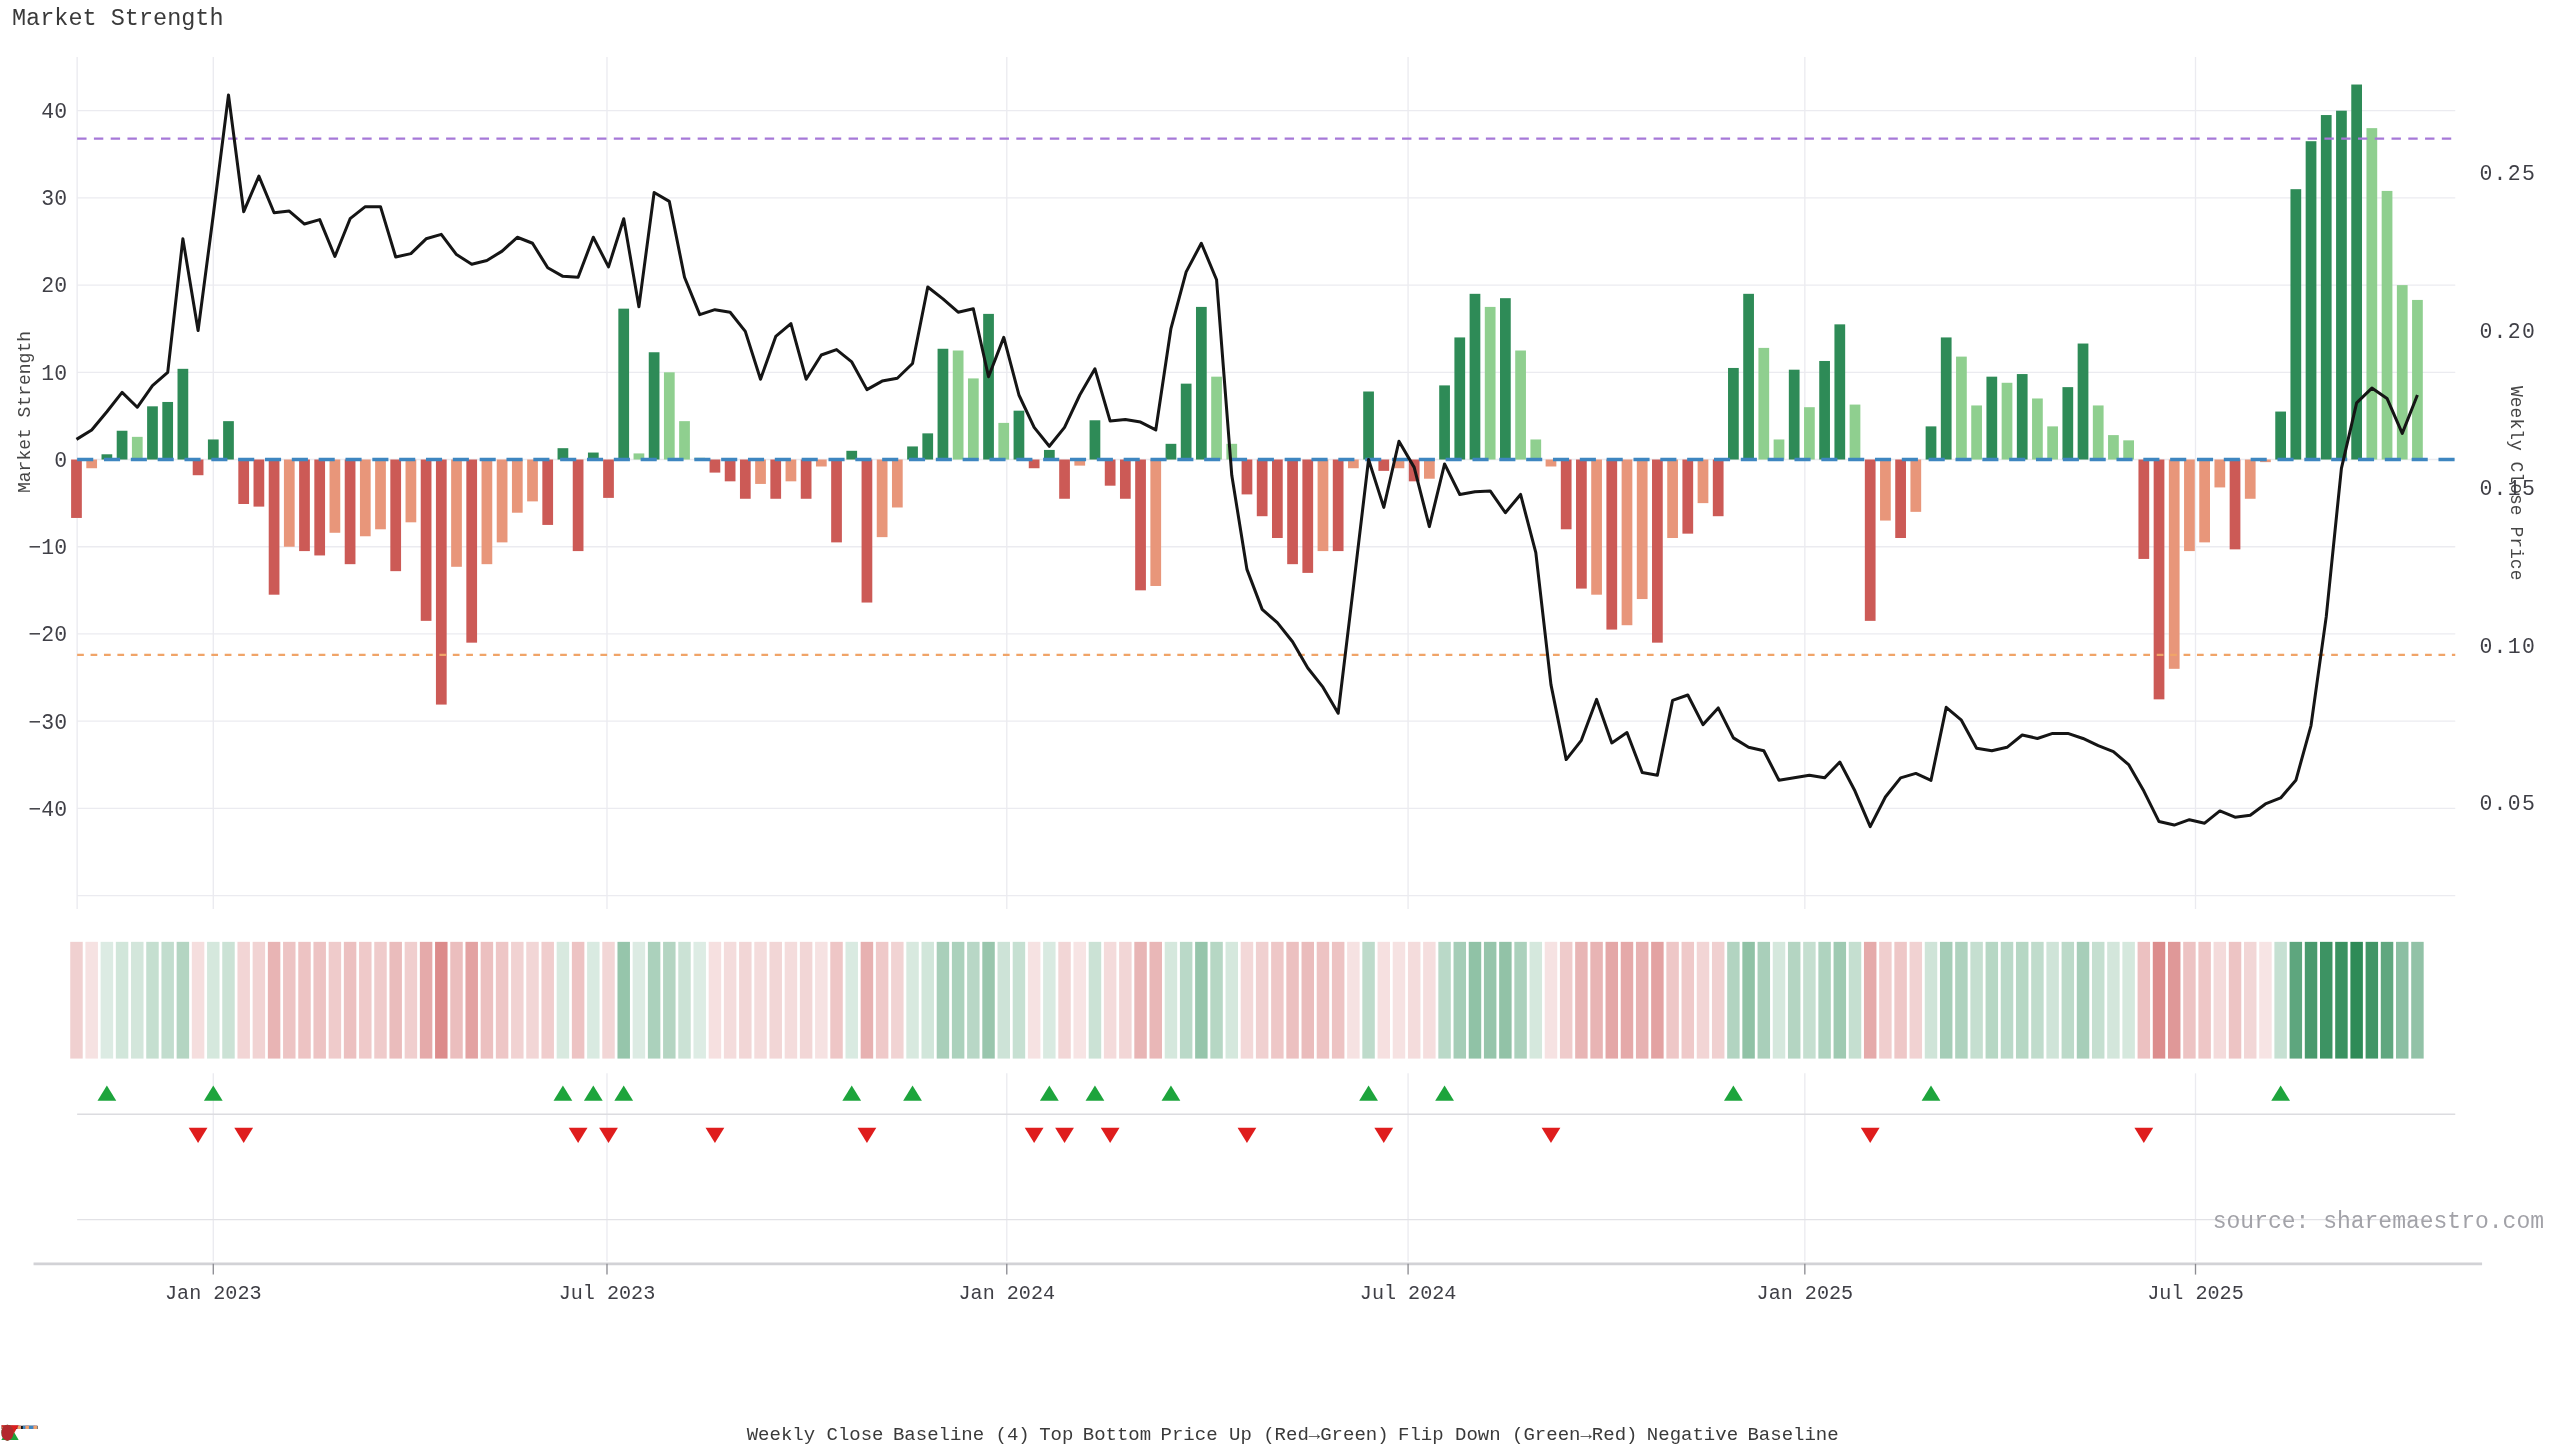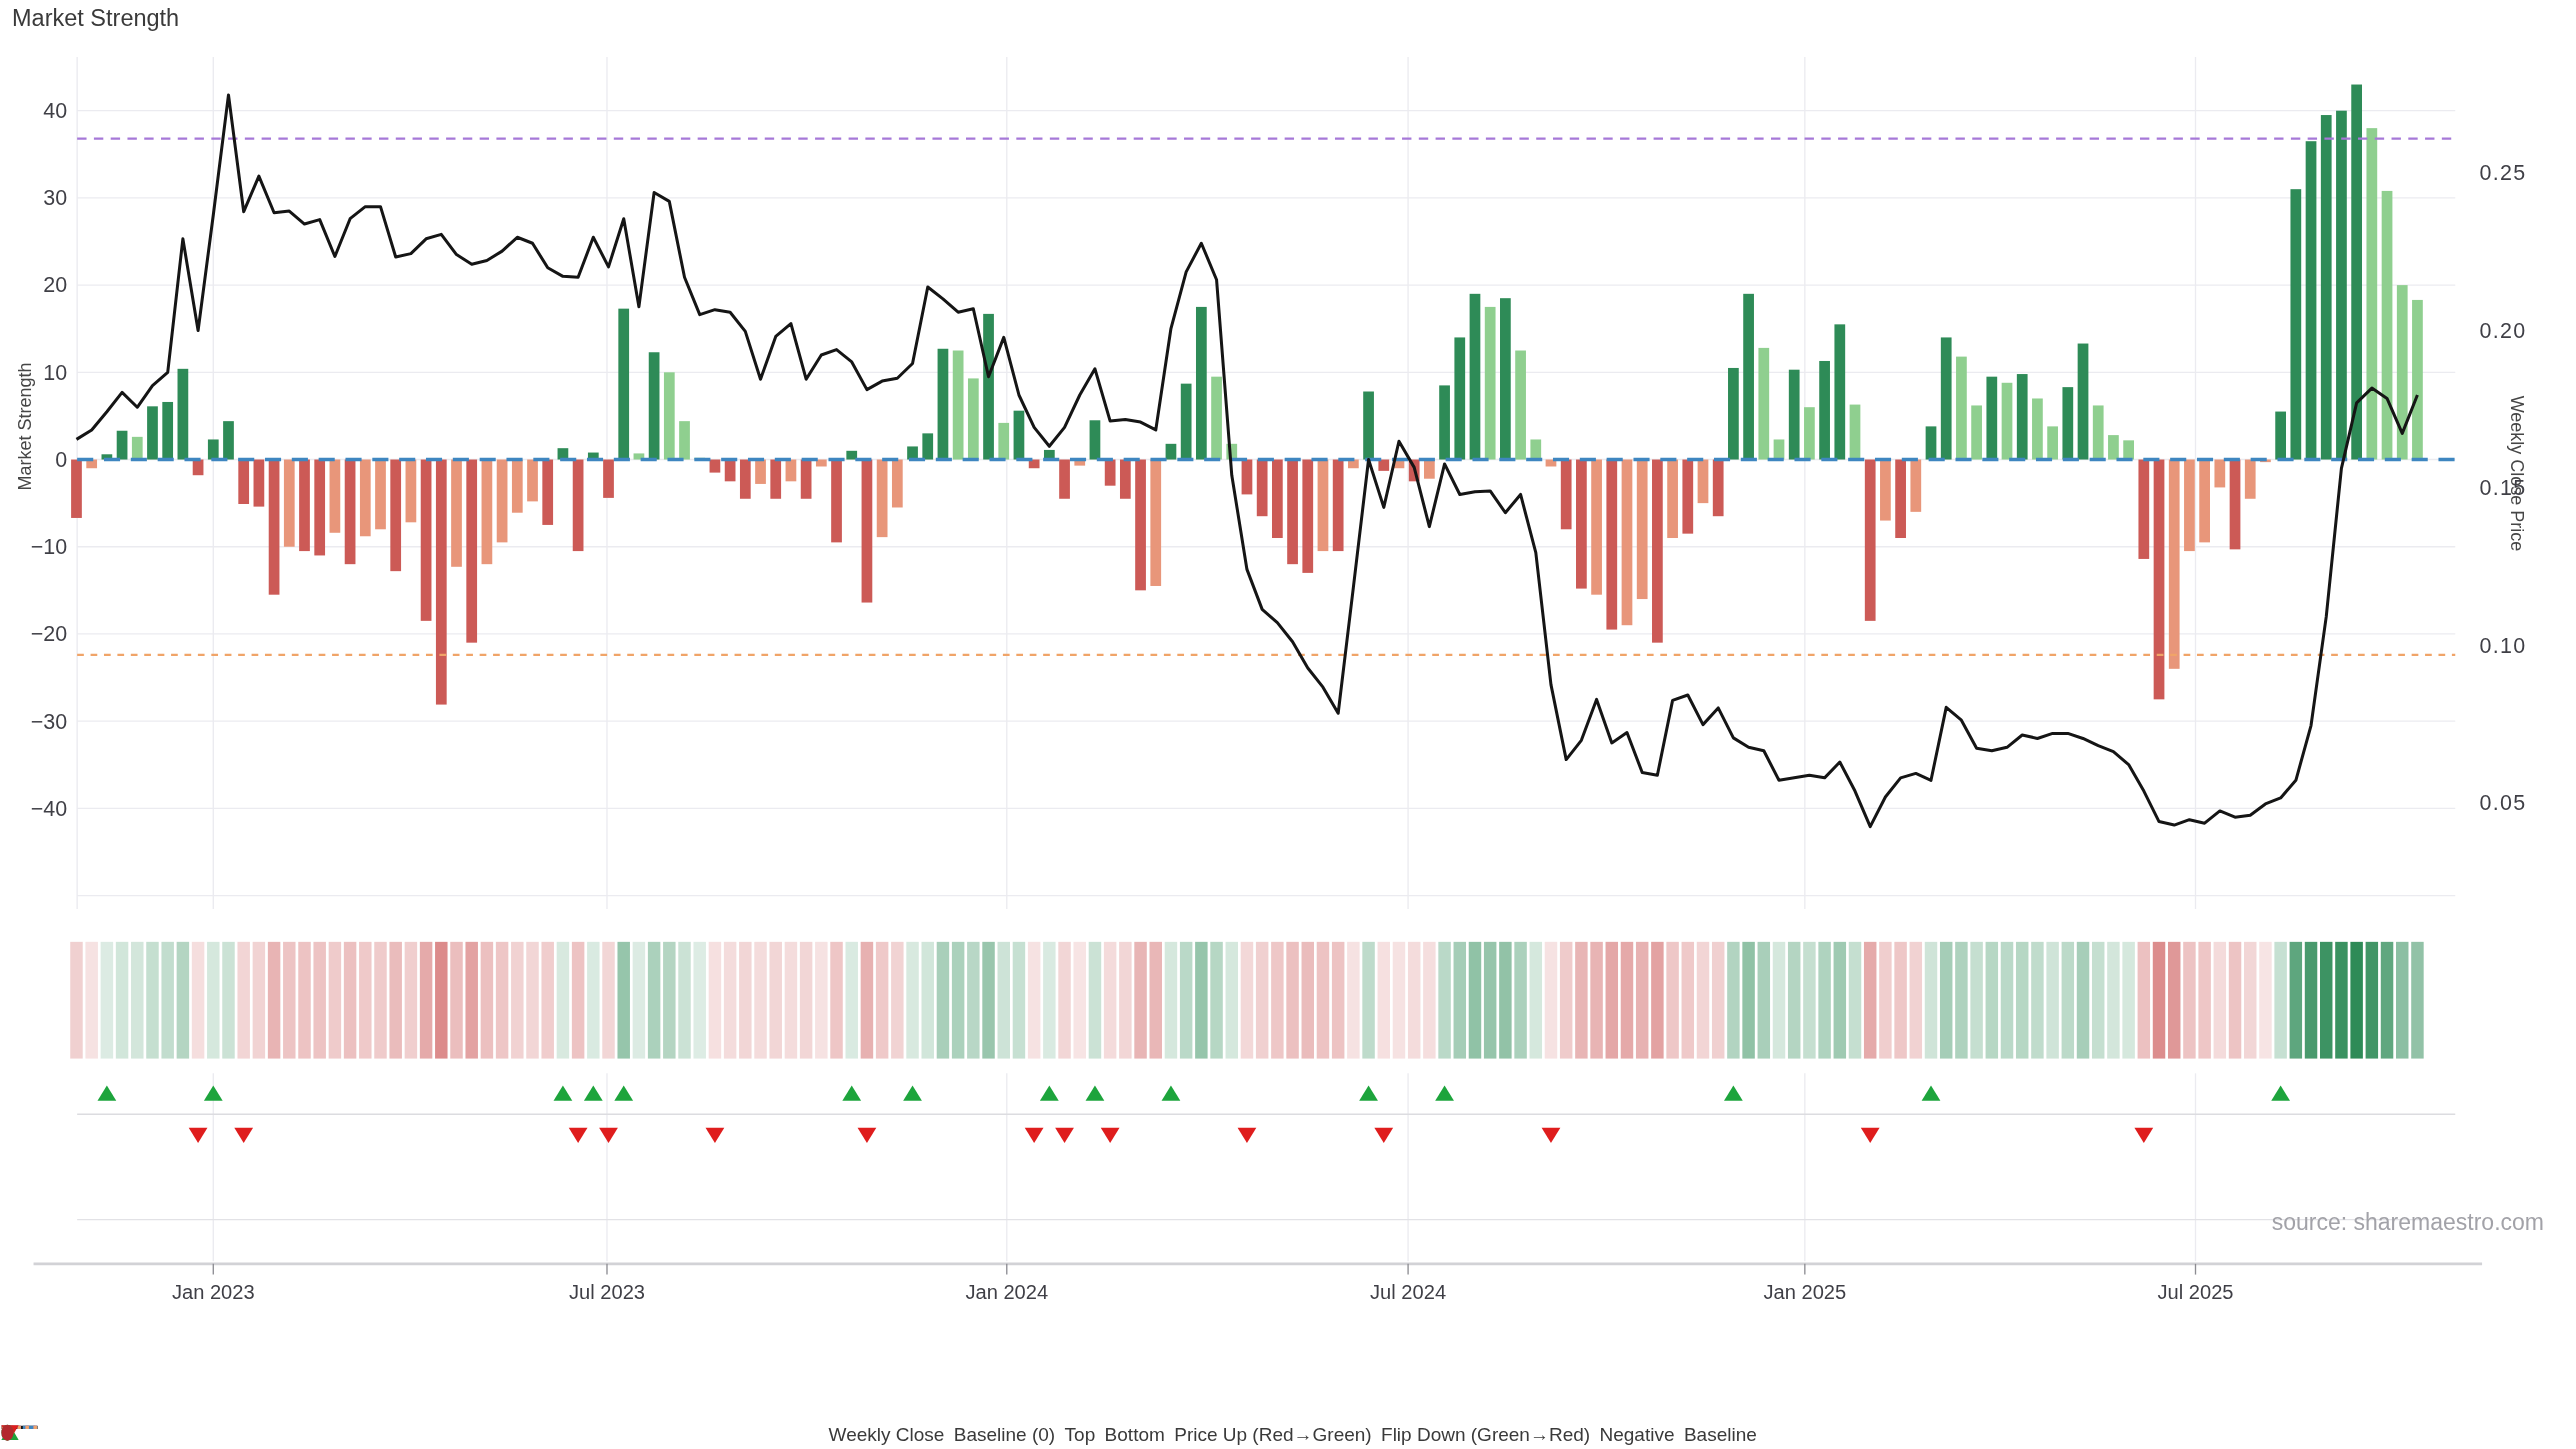--- a/index.html
+++ b/index.html
@@ -1,17 +1,17 @@
 <!DOCTYPE html>
 <html style="font-size:10.7px"><head>
 <meta charset="utf-8">
 <style>
   html,body{margin:0;padding:0;background:#fff;}
   #app{position:relative;width:2576px;height:1449px;background:#fff;overflow:hidden;
-       font-family:Liberation Sans, sans-serif;}
+       font-family:Liberation Mono, monospace;}
   #title{position:absolute;left:12px;top:5.4px;font-size:23.5px;color:#3a3a3a;}
   .axlabel{position:absolute;font-size:18px;color:#464646;white-space:nowrap;}
   #ylab{left:-42px;top:416px;transform:rotate(-90deg);transform-origin:center;width:134px;text-align:center;}
   #plab{right:-27px;top:463px;transform:rotate(90deg);transform-origin:center;width:174px;text-align:center;}
   #source{position:absolute;right:32px;top:1209px;font-size:23px;color:#a2a2a8;}
   svg{position:absolute;left:0;top:0;}
   #legend{position:absolute;left:0;right:0;top:1424px;display:flex;justify-content:center;
           align-items:center;font-size:19px;color:#3a3a3a;}
   .litem{display:flex;align-items:center;gap:9.4px;white-space:nowrap;}
 </style>
@@ -428,21 +428,21 @@
           </svg>
         </span>
         <span>Weekly Close</span>
       </div>
       <div class="litem">
         <span>
           <svg width="39" height="6.7" viewBox="0 0 58 10">
             <line x1="2" y1="5" x2="56" y2="5" stroke="#3e86c0" stroke-width="5" stroke-dasharray="18 14"></line>
           </svg>
         </span>
-        <span>Baseline (0)</span>
+        <span>Baseline (4)</span>
       </div>
       <div class="litem">
         <span>
           <svg width="39" height="6.7" viewBox="0 0 58 10">
             <line x1="2" y1="5" x2="56" y2="5" stroke="#a678d8" stroke-width="5" stroke-dasharray="5 7"></line>
           </svg>
         </span>
         <span>Top</span>
       </div>
       <div class="litem">

